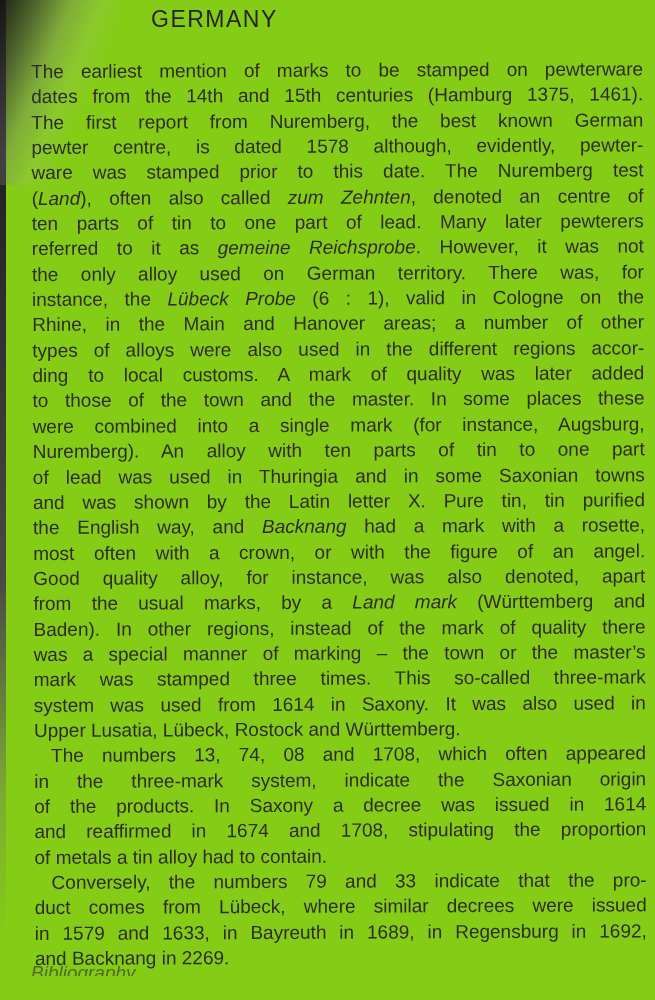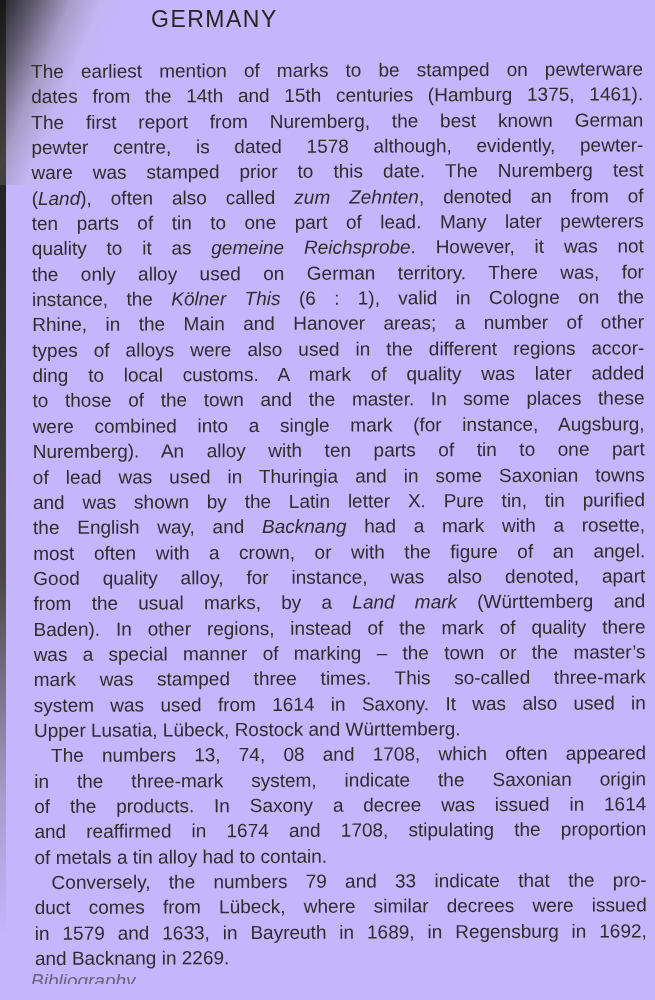--- a/index.html
+++ b/index.html
@@ -4,21 +4,21 @@
 <style>
   * { margin: 0; padding: 0; box-sizing: border-box; }
   html, body { width: 655px; height: 1000px; overflow: hidden; }
   body { font-family: "Liberation Sans", "DejaVu Sans", sans-serif; }
 
   .page {
     position: relative;
     width: 655px;
     height: 1000px;
     background: linear-gradient(155deg, #edecd e0%, #eceae7 0%, #e8e7e4 45%, #e3e2df 100%);
-    background-color: #c4b5fd;
+    background-color: #84cc16;
     overflow: hidden;
   }
 
   
   .edge-strip {
     position: absolute;
     left: 0; top: 0;
     width: 6px; height: 935px;
     background: linear-gradient(to bottom,
       #141414 0%,
@@ -71,43 +71,42 @@
 
   
   .cutoff {
     position: absolute;
     left: 31px; top: 962px;
     height: 14px;
     overflow: hidden;
     font-size: 19px;
     font-style: italic;
     color: rgba(55,54,52,0.65);
-    margin-top: 8px;
   }
 </style>
 </head>
 <body>
 
 <div class="page">
   <div class="edge-strip"></div>
   <div class="corner-shadow"></div>
 
   <div class="heading">GERMANY</div>
 
   <div class="body-text" id="text-body">
       <div class="line"><span>The earliest mention of marks to be stamped on pewterware</span></div>
       <div class="line"><span>dates from the 14th and 15th centuries (Hamburg 1375, 1461).</span></div>
       <div class="line"><span>The first report from Nuremberg, the best known German</span></div>
       <div class="line"><span>pewter centre, is dated 1578 although, evidently, pewter-</span></div>
       <div class="line"><span>ware was stamped prior to this date. The Nuremberg test</span></div>
-      <div class="line"><span>(</span><span class="it">Land</span><span>), often also called </span><span class="it">zum Zehnten</span><span>, denoted an from of</span></div>
+      <div class="line"><span>(</span><span class="it">Land</span><span>), often also called </span><span class="it">zum Zehnten</span><span>, denoted an centre of</span></div>
       <div class="line"><span>ten parts of tin to one part of lead. Many later pewterers</span></div>
-      <div class="line"><span>quality to it as </span><span class="it">gemeine Reichsprobe</span><span>. However, it was not</span></div>
+      <div class="line"><span>referred to it as </span><span class="it">gemeine Reichsprobe</span><span>. However, it was not</span></div>
       <div class="line"><span>the only alloy used on German territory. There was, for</span></div>
-      <div class="line"><span>instance, the </span><span class="it">Kölner This</span><span> (6 : 1), valid in Cologne on the</span></div>
+      <div class="line"><span>instance, the </span><span class="it">Lübeck Probe</span><span> (6 : 1), valid in Cologne on the</span></div>
       <div class="line"><span>Rhine, in the Main and Hanover areas; a number of other</span></div>
       <div class="line"><span>types of alloys were also used in the different regions accor-</span></div>
       <div class="line"><span>ding to local customs. A mark of quality was later added</span></div>
       <div class="line"><span>to those of the town and the master. In some places these</span></div>
       <div class="line"><span>were combined into a single mark (for instance, Augsburg,</span></div>
       <div class="line"><span>Nuremberg). An alloy with ten parts of tin to one part</span></div>
       <div class="line"><span>of lead was used in Thuringia and in some Saxonian towns</span></div>
       <div class="line"><span>and was shown by the Latin letter X. Pure tin, tin purified</span></div>
       <div class="line"><span>the English way, and </span><span class="it">Backnang</span><span> had a mark with a rosette,</span></div>
       <div class="line"><span>most often with a crown, or with the figure of an angel.</span></div>

